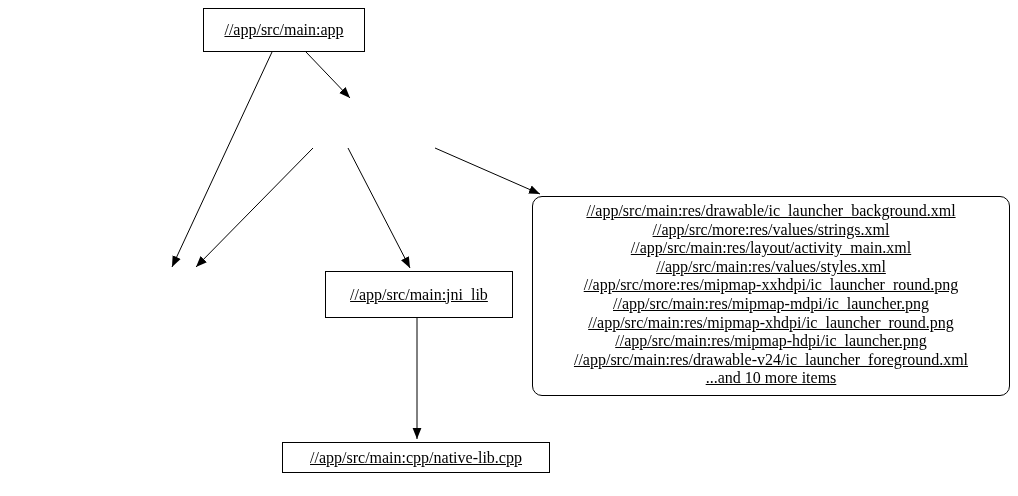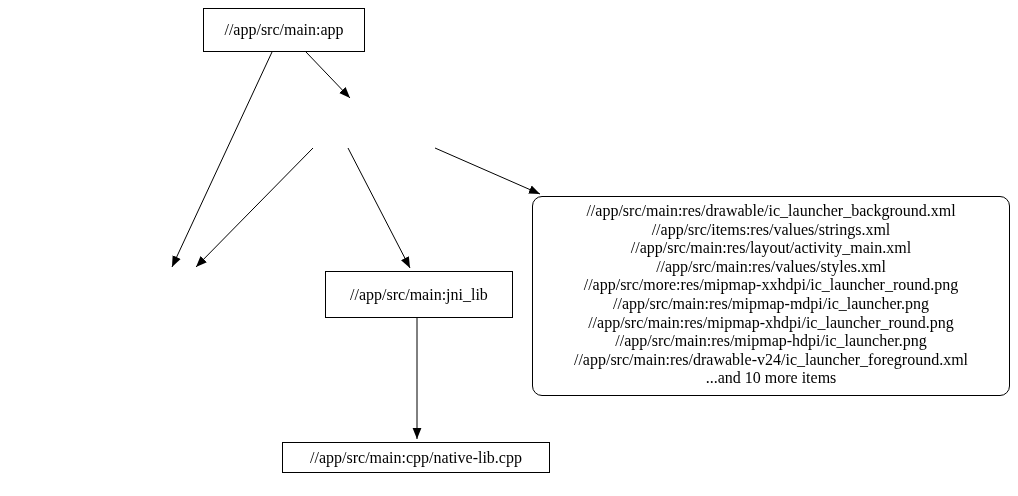--- a/index.html
+++ b/index.html
@@ -28,20 +28,21 @@
     position: absolute;
     box-sizing: border-box;
     border: 1px solid #000000;
     background: #ffffff;
     display: flex;
     align-items: center;
     justify-content: center;
     font-size: 16px;
     line-height: 1;
     white-space: nowrap;
+    text-decoration: underline;
   }
   .node.multiline {
     display: block;
     text-align: center;
     padding-top: 5px;
     font-size: 16px;
     line-height: 18.6px;
     white-space: normal;
   }
   .node.multiline div {
@@ -78,21 +79,21 @@
   </div>
 
 
 
   <div class="node" id="node-jni-lib">
     <span>//app/src/main:jni_lib</span>
   </div>
 
   <div class="node multiline" id="node-resources">
   <div>//app/src/main:res/drawable/ic_launcher_background.xml</div>
-      <div>//app/src/items:res/values/strings.xml</div>
+      <div>//app/src/more:res/values/strings.xml</div>
       <div>//app/src/main:res/layout/activity_main.xml</div>
       <div>//app/src/main:res/values/styles.xml</div>
       <div>//app/src/more:res/mipmap-xxhdpi/ic_launcher_round.png</div>
       <div>//app/src/main:res/mipmap-mdpi/ic_launcher.png</div>
       <div>//app/src/main:res/mipmap-xhdpi/ic_launcher_round.png</div>
       <div>//app/src/main:res/mipmap-hdpi/ic_launcher.png</div>
       <div>//app/src/main:res/drawable-v24/ic_launcher_foreground.xml</div>
       <div>...and 10 more items</div>
     </div>
 

